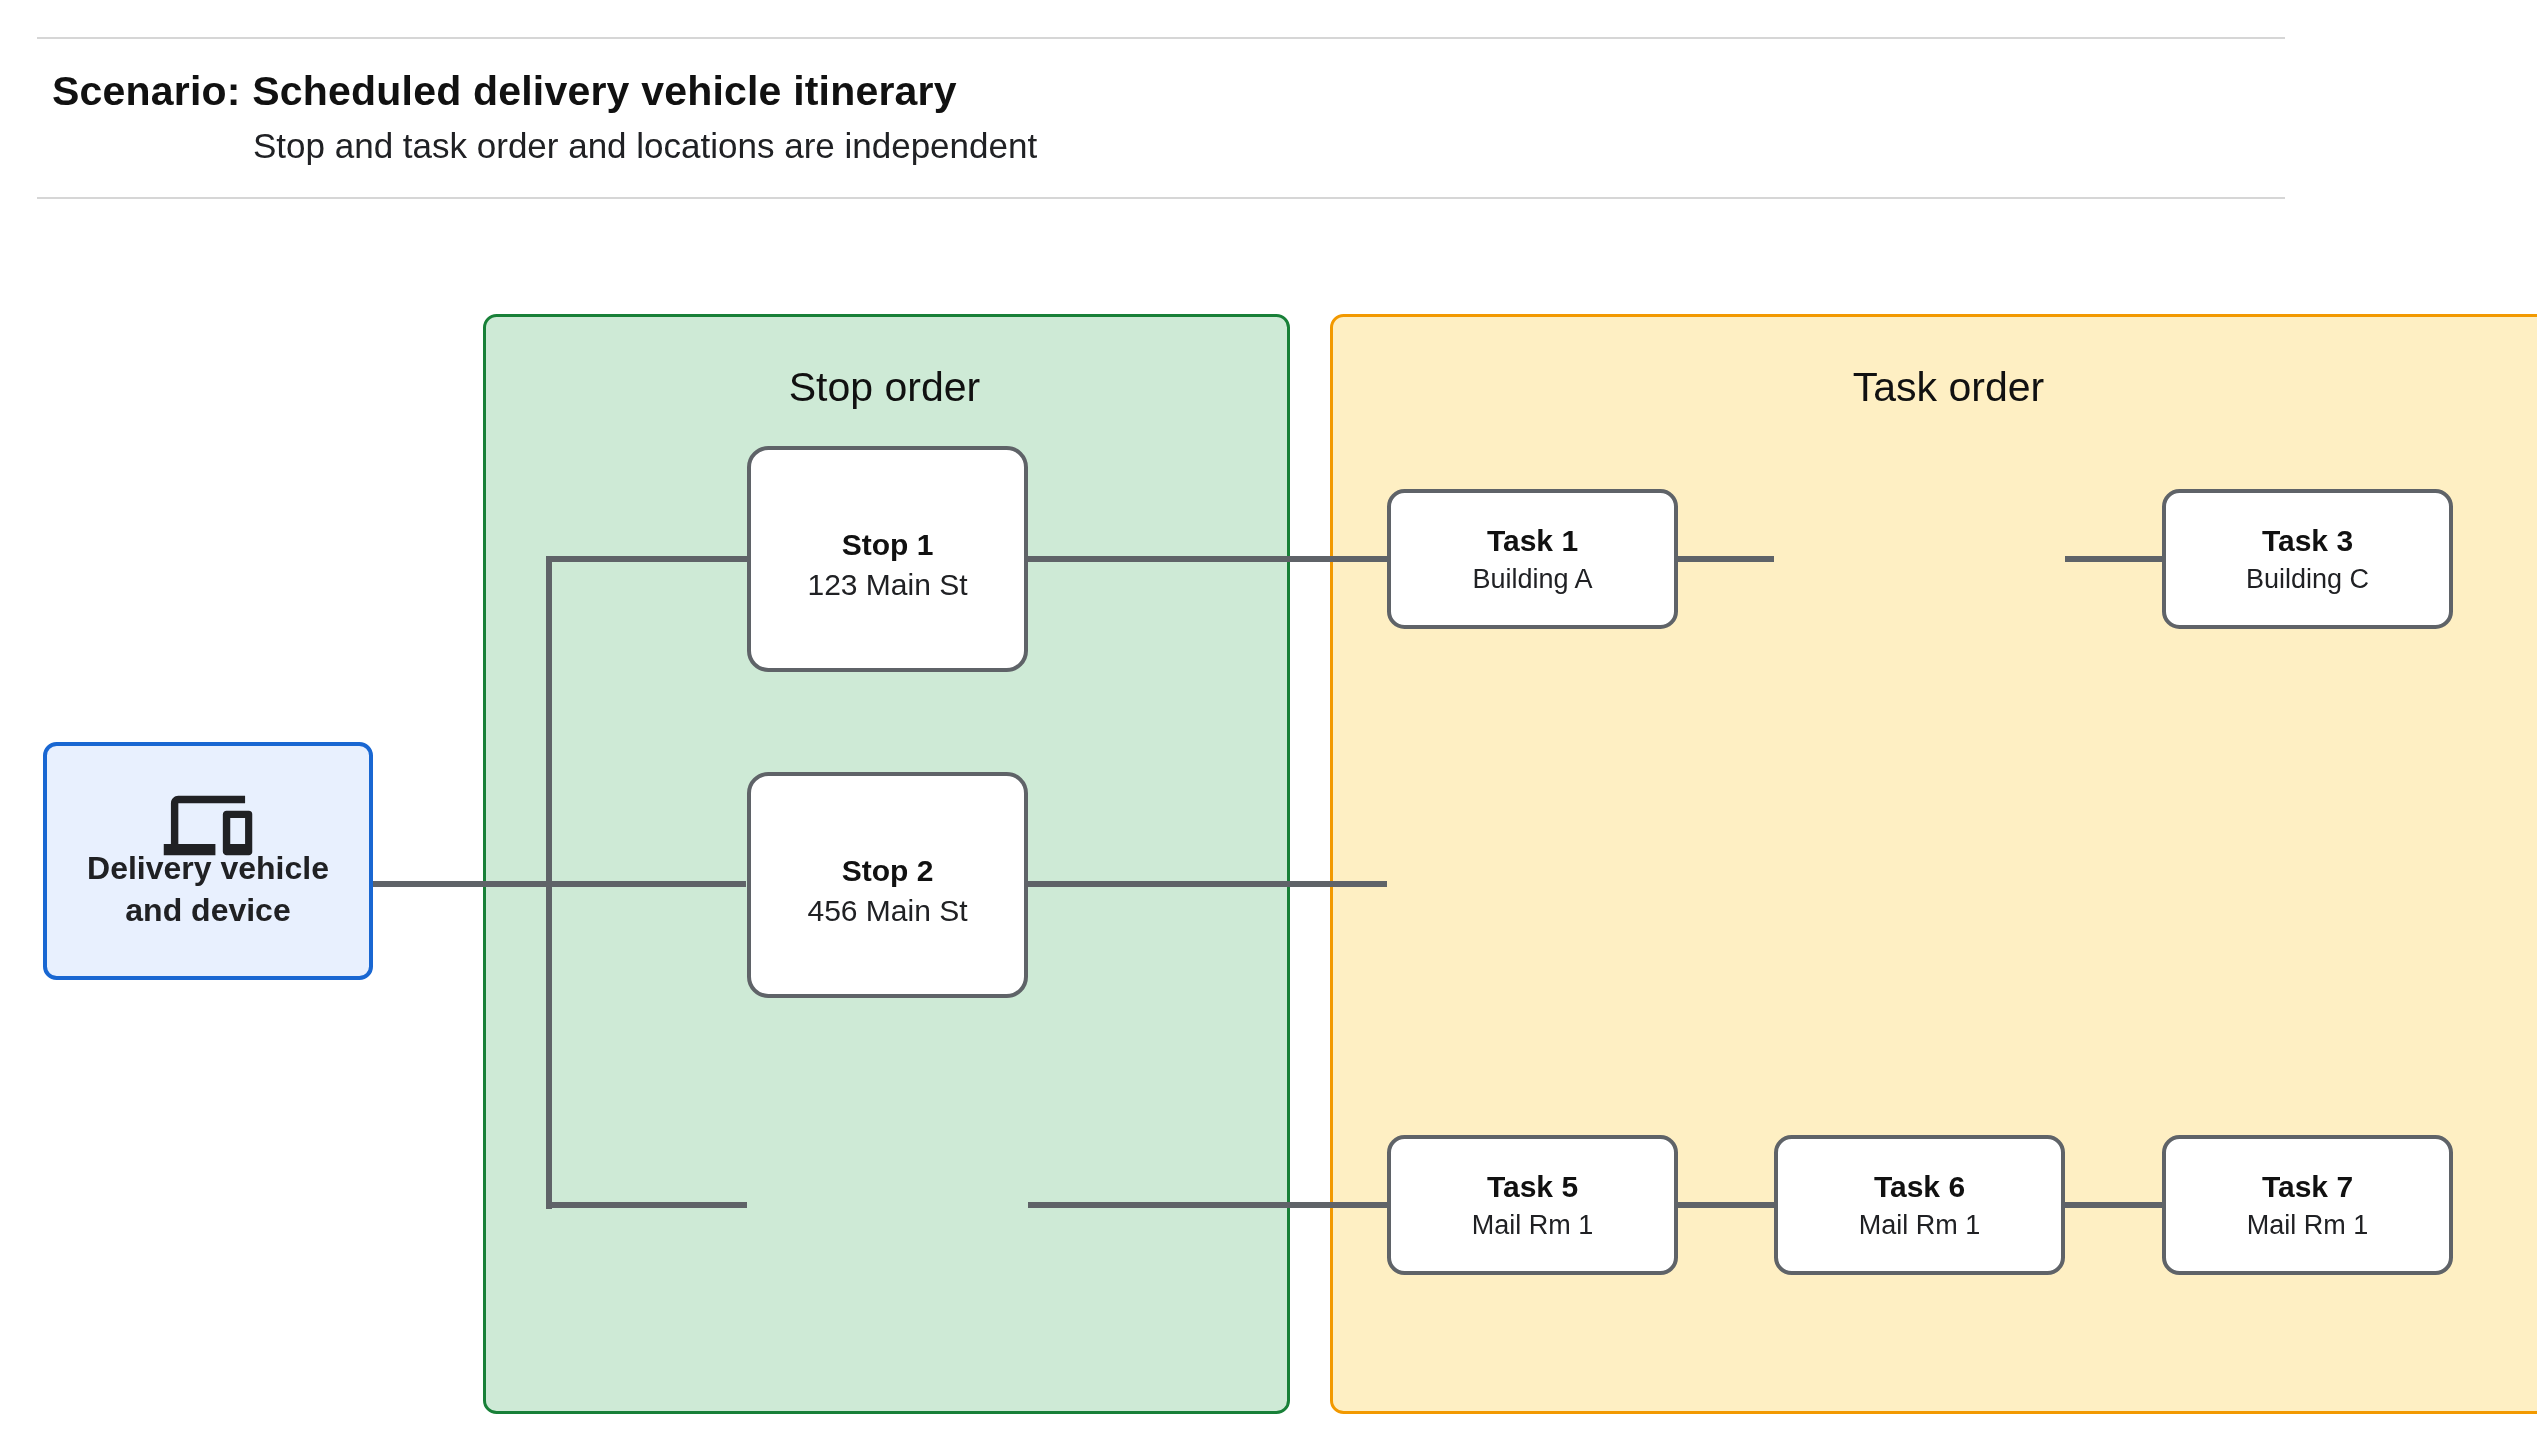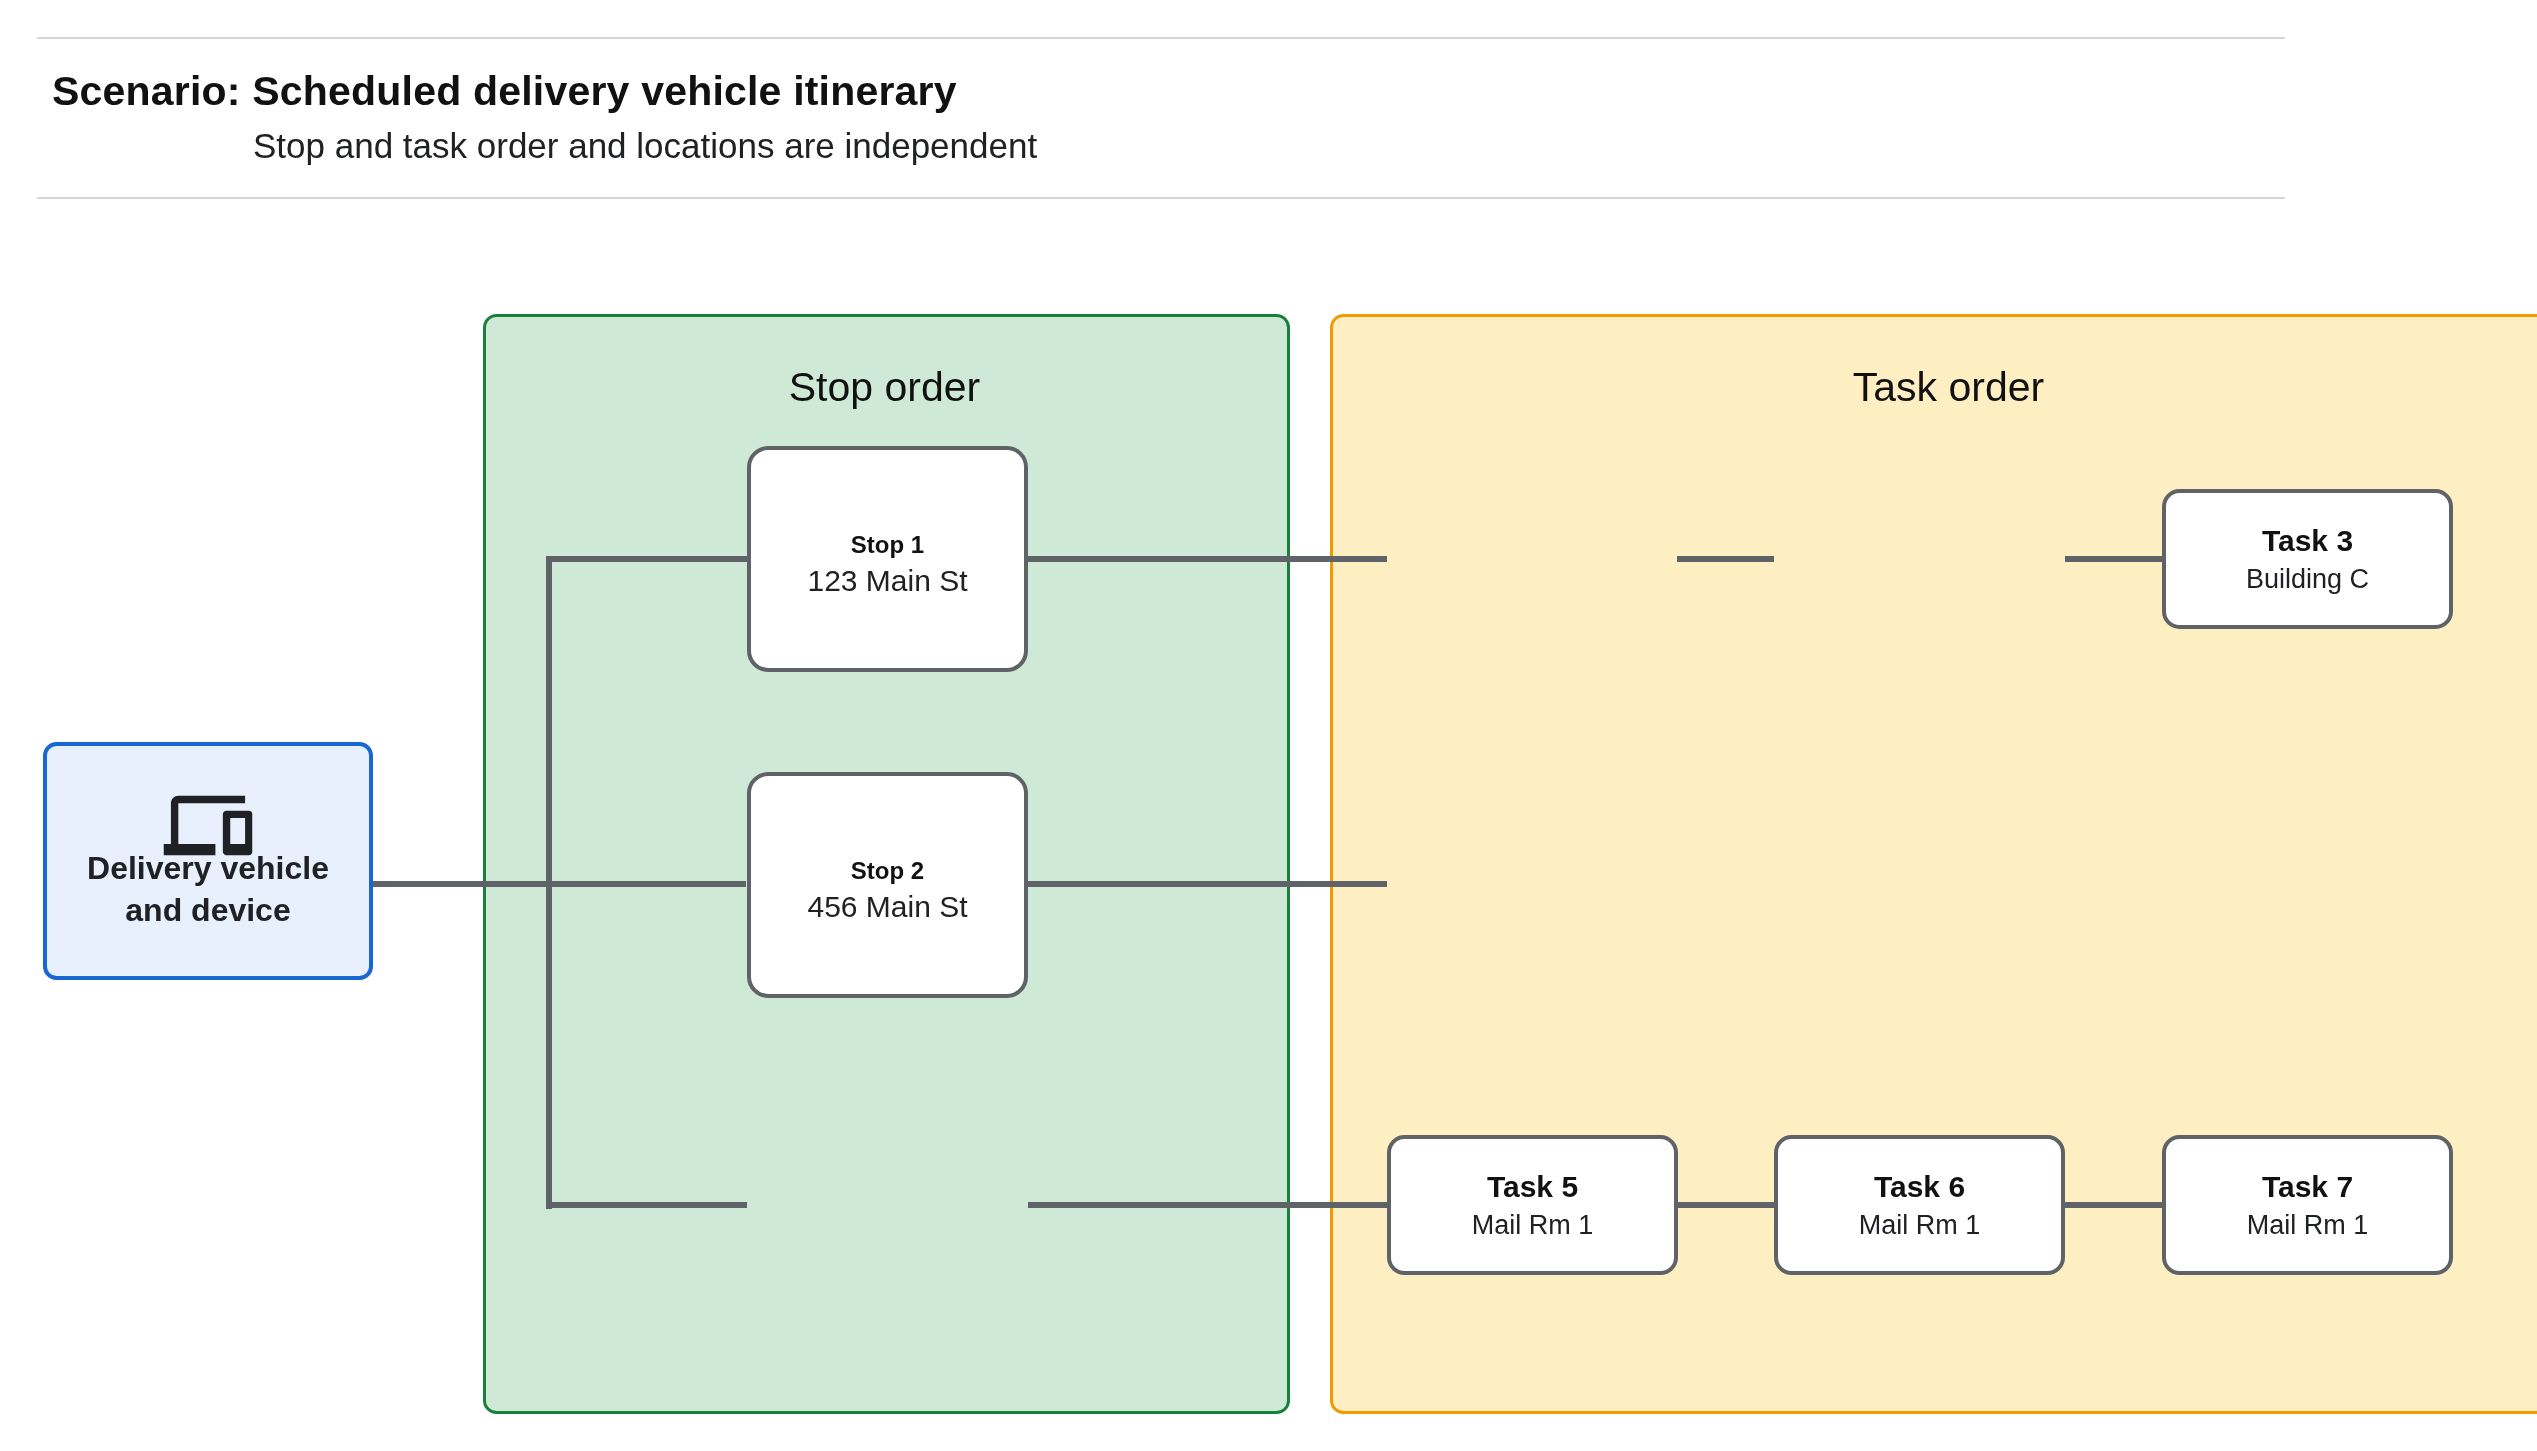--- a/index.html
+++ b/index.html
@@ -53,21 +53,21 @@
   .conn.v{width:5.8px;}
   
   .node{
     position:absolute;box-sizing:border-box;
     background:var(--node-fill,#ffffff);
     border:4.8px solid var(--node-border,#5f6368);
     display:flex;flex-direction:column;align-items:center;justify-content:center;
     text-align:center;
   }
   .stop-node{left:747px;width:281px;height:226px;border-radius:21.3px;}
-  .stop-node .node-title{font-size:24px;font-weight:bold;line-height:1.35;margin-top:12px;}
+  .stop-node .node-title{font-size:30px;font-weight:bold;line-height:1.35;margin-top:12px;}
   .stop-node .node-subtitle{font-size:30px;line-height:1.35;color:var(--text-secondary,#202124);}
   .task-node{width:291px;height:140px;border-radius:17.5px;}
   .task-node .node-title{font-size:30px;font-weight:bold;line-height:1.35;}
   .task-node .node-subtitle{font-size:27px;line-height:1.35;color:var(--text-secondary,#202124);}
   .s1{top:446px;}  .s2{top:772px;}  .s3{top:1093px;}
   .t1{left:1387px;top:489px;} .t2{left:1774px;top:489px;} .t3{left:2162px;top:489px;}
   .t4{left:1387px;top:814px;}
   .t5{left:1387px;top:1135px;} .t6{left:1774px;top:1135px;} .t7{left:2162px;top:1135px;}
   
   .delivery-node{
@@ -128,20 +128,24 @@
 
   <div class="node stop-node s1">
     <div class="node-title">Stop 1</div>
     <div class="node-subtitle">123 Main St</div>
   </div>
   <div class="node stop-node s2">
     <div class="node-title">Stop 2</div>
     <div class="node-subtitle">456 Main St</div>
   </div>
 
+  <div class="node task-node t1">
+    <div class="node-title">Task 1</div>
+    <div class="node-subtitle">Building A</div>
+  </div>
   <div class="node task-node t3">
     <div class="node-title">Task 3</div>
     <div class="node-subtitle">Building C</div>
   </div>
   <div class="node task-node t5">
     <div class="node-title">Task 5</div>
     <div class="node-subtitle">Mail Rm 1</div>
   </div>
   <div class="node task-node t6">
     <div class="node-title">Task 6</div>

